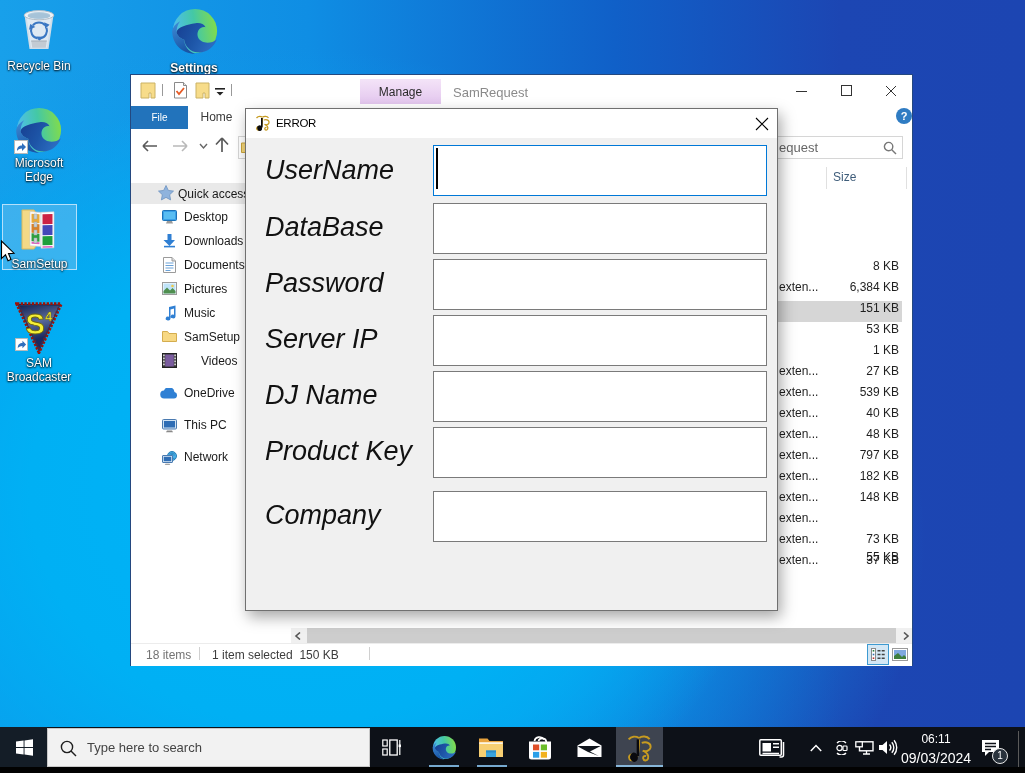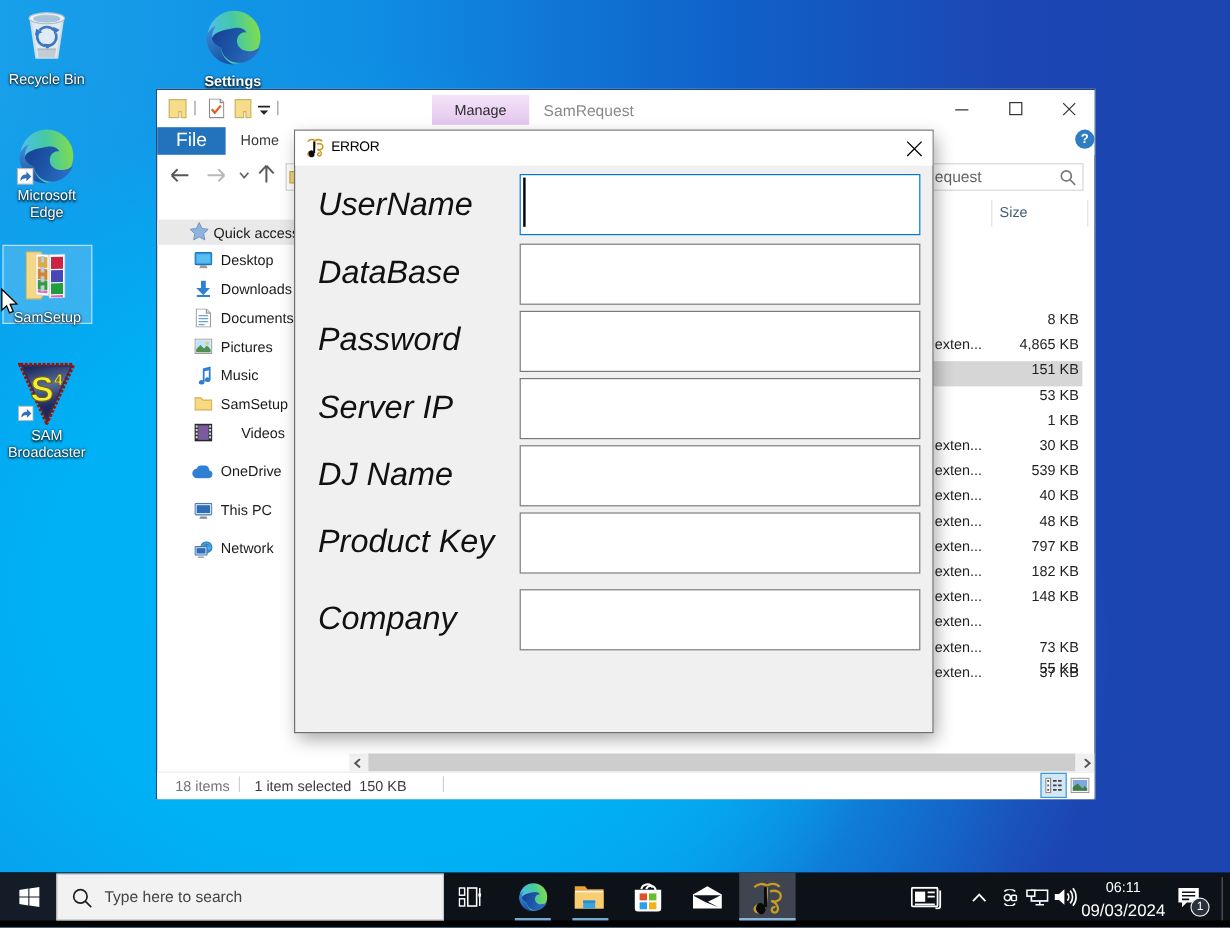--- a/index.html
+++ b/index.html
@@ -157,21 +157,21 @@
  <div class="abs" style="left:229px;top:10px;width:81px;text-align:center;font-size:12px;color:#2b2b2b;">Manage</div>
  <div class="abs" style="left:322px;top:10px;font-size:13px;color:#8a8a8a;">SamRequest</div>
 
  <svg class="abs" style="left:660px;top:8px;" width="120" height="16" viewBox="0 0 120 16">
   <path d="M5,8.5 h11" stroke="#333" stroke-width="1"></path>
   <rect x="50.5" y="2.5" width="10" height="10" fill="none" stroke="#333" stroke-width="1"></rect>
   <path d="M95,3 l10,10 M105,3 l-10,10" stroke="#333" stroke-width="1"></path>
  </svg>
 
  <div class="abs" style="left:0;top:32px;width:781px;height:22px;background:#fff;"></div>
- <div class="abs" style="left:0;top:31px;width:57px;height:23px;background:#2273bb;color:#fff;font-size:16px;text-align:center;line-height:23px;">File</div>
+ <div class="abs" style="left:0;top:31px;width:57px;height:23px;background:#2273bb;color:#fff;font-size:10px;text-align:center;line-height:23px;">File</div>
  <div class="abs" style="left:58px;top:31px;width:55px;height:23px;color:#3a3a3a;font-size:12px;text-align:center;line-height:23px;">Home</div>
  <div class="abs" style="left:765px;top:33px;width:16px;height:16px;border-radius:8px;background:#2f7cc3;color:#fff;font-size:11px;font-weight:bold;text-align:center;line-height:16px;">?</div>
 
  <svg class="abs" style="left:11px;top:64px;" width="90" height="14" viewBox="0 0 90 14">
   <path d="M1,7 h14 M1,7 l5,-5 M1,7 l5,5" stroke="#5a5a5a" stroke-width="1.6" fill="none"></path>
   <path d="M31,7 h14 M45,7 l-5,-5 M45,7 l-5,5" stroke="#b9b9b9" stroke-width="1.6" fill="none"></path>
   <path d="M58,5 l3.5,4 3.5,-4" stroke="#666" stroke-width="1.4" fill="none"></path>
  </svg>
  <svg class="abs" style="left:83px;top:62px;" width="16" height="17" viewBox="0 0 16 17">
       <path d="M8,1 v14 M8,1 l-6,6.5 M8,1 l6,6.5" stroke="#5a5a5a" stroke-width="1.7" fill="none"></path>
@@ -259,26 +259,26 @@
  <div class="wtxt" style="left:53px;top:375px;">Network</div>
 
  <div class="abs" style="left:695px;top:92px;width:1px;height:22px;background:#e0e0e0;"></div>
  <div class="abs" style="left:775px;top:92px;width:1px;height:22px;background:#e0e0e0;"></div>
  <div class="abs" style="left:702px;top:95px;font-size:12px;color:#3f5d7a;">Size</div>
 
  <div class="abs" style="left:160px;top:226px;width:611px;height:21px;background:#d6d6d6;"></div>
 
  <div class="wtxt szv" style="top:184px;">8 KB</div>
  <div class="wtxt ext" style="top:205px;">exten...</div>
-    <div class="wtxt szv" style="top:205px;">4,865 KB</div>
+    <div class="wtxt szv" style="top:205px;">6,384 KB</div>
  <div class="wtxt szv" style="top:226px;">151 KB</div>
  <div class="wtxt szv" style="top:247px;">53 KB</div>
  <div class="wtxt szv" style="top:268px;">1 KB</div>
  <div class="wtxt ext" style="top:289px;">exten...</div>
-    <div class="wtxt szv" style="top:289px;">30 KB</div>
+    <div class="wtxt szv" style="top:289px;">27 KB</div>
  <div class="wtxt ext" style="top:310px;">exten...</div>
     <div class="wtxt szv" style="top:310px;">539 KB</div>
  <div class="wtxt ext" style="top:331px;">exten...</div>
     <div class="wtxt szv" style="top:331px;">40 KB</div>
  <div class="wtxt ext" style="top:352px;">exten...</div>
     <div class="wtxt szv" style="top:352px;">48 KB</div>
  <div class="wtxt ext" style="top:373px;">exten...</div>
     <div class="wtxt szv" style="top:373px;">797 KB</div>
  <div class="wtxt ext" style="top:394px;">exten...</div>
     <div class="wtxt szv" style="top:394px;">182 KB</div>

